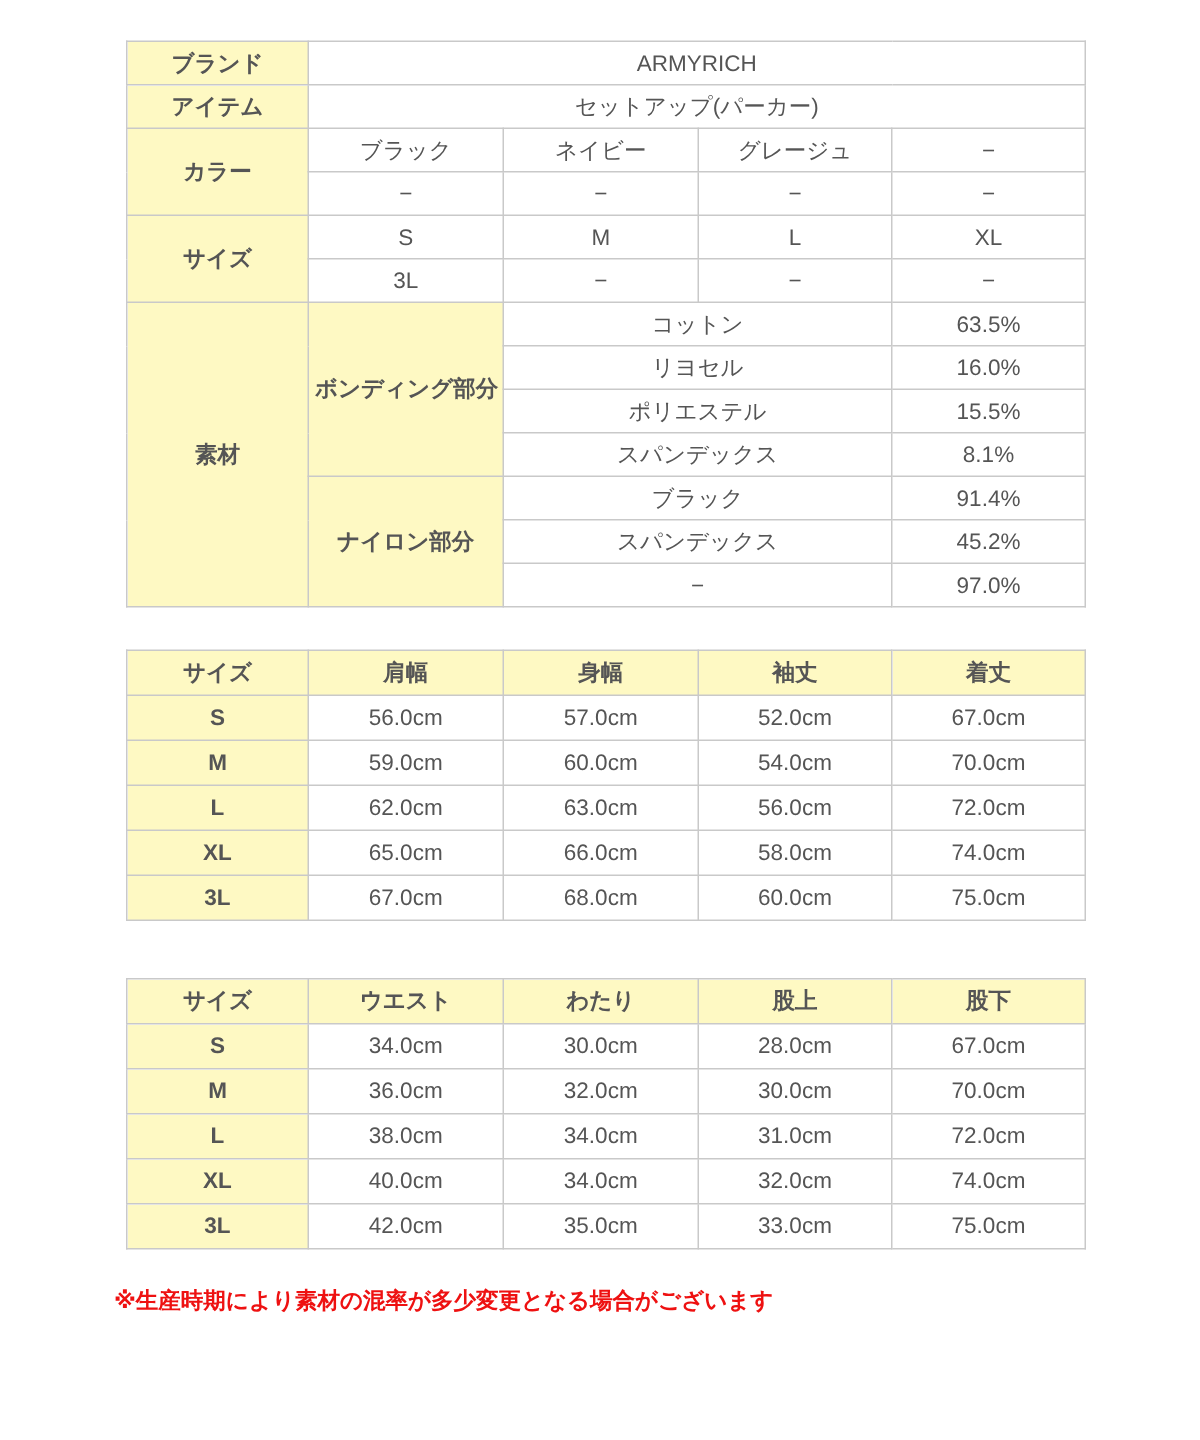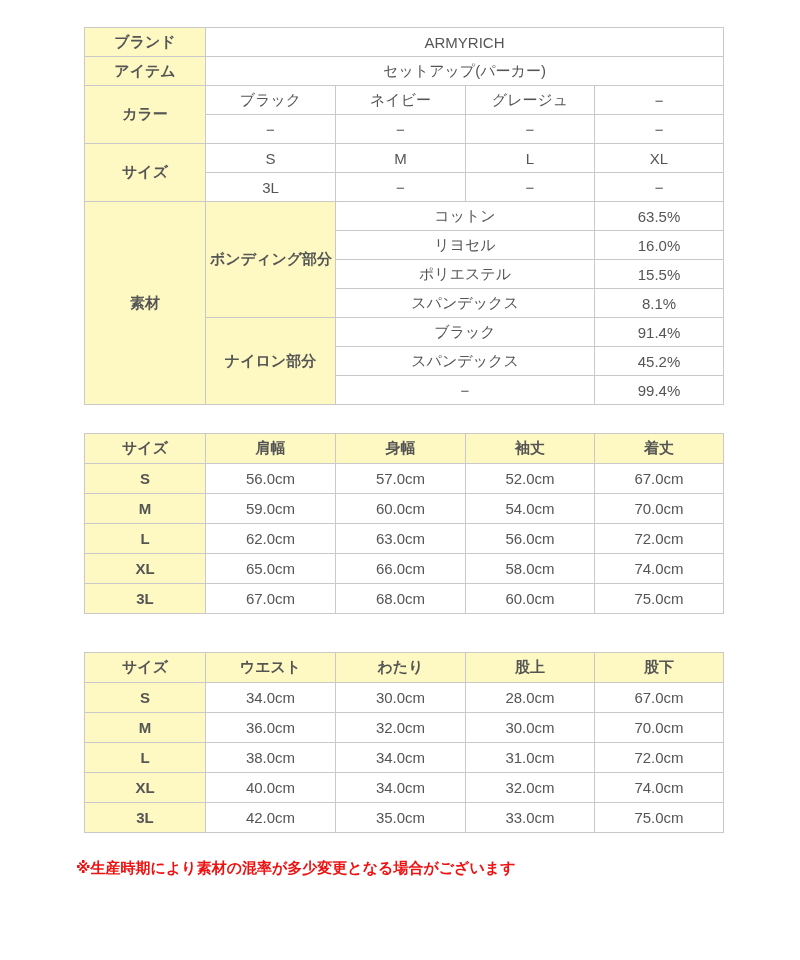--- a/index.html
+++ b/index.html
@@ -121,21 +121,21 @@
         <th rowspan="3">ナイロン部分</th>
         <td colspan="2">ブラック</td>
         <td>91.4%</td>
       </tr>
       <tr>
         <td colspan="2">スパンデックス</td>
         <td>45.2%</td>
       </tr>
       <tr>
         <td colspan="2">−</td>
-        <td>99.4%</td>
+        <td>97.0%</td>
       </tr>
     </tbody>
   </table>
 
   <table class="size-table tops-table">
     <colgroup>
       <col style="width:121px">
         <col style="width:130px">
         <col style="width:130px">
         <col style="width:129px">

